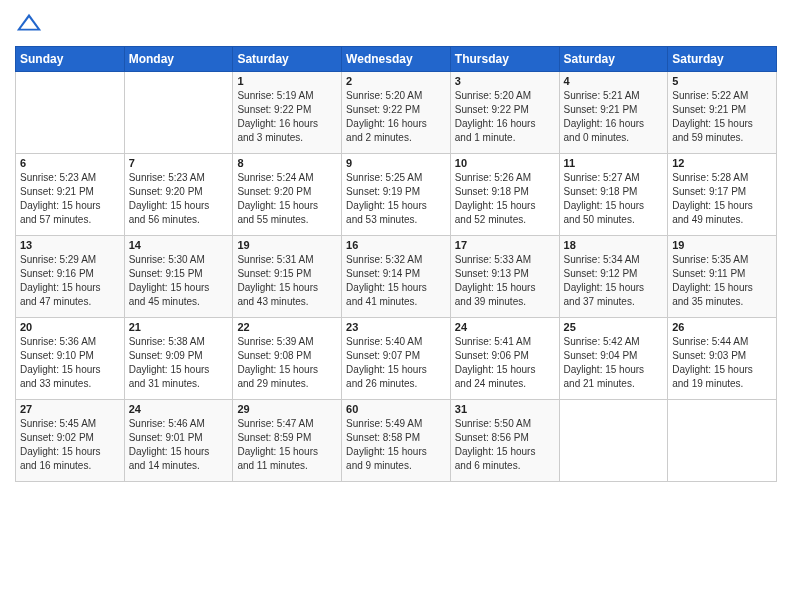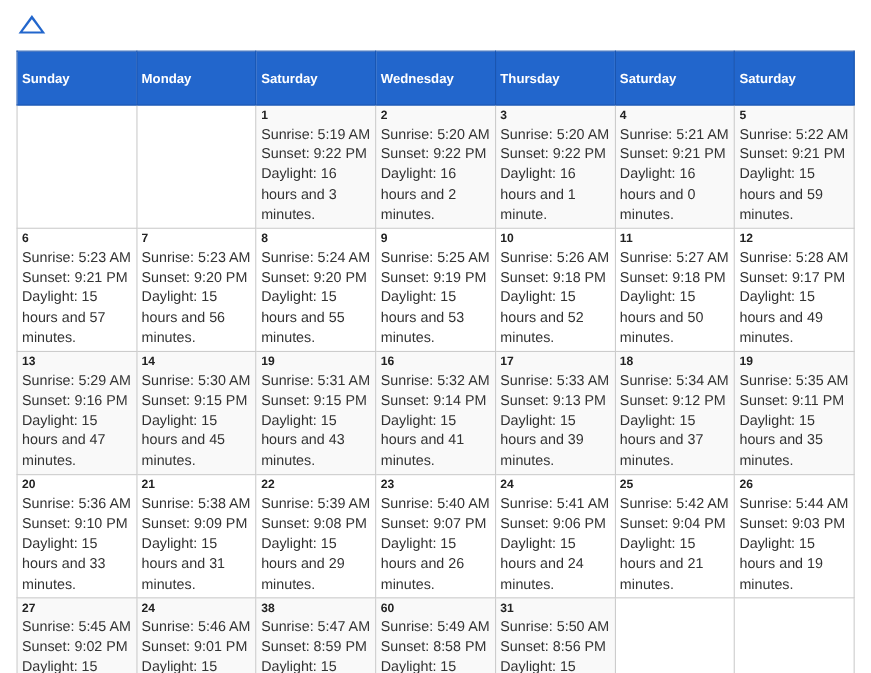--- a/index.html
+++ b/index.html
@@ -62,21 +62,21 @@
     .calendar {
       width: 100%;
       border-collapse: collapse;
       table-layout: fixed;
     }
     .calendar thead tr th {
       background: #2266cc;
       color: #fff;
       font-size: 12px;
       font-weight: bold;
-      padding: 17px 4px;
+      padding: 5px 4px;
       border: 1px solid #1a55b0;
       text-align: left;
     }
     .calendar tbody tr td {
       border: 1px solid #cccccc;
       vertical-align: top;
       padding: 3px 4px;
       font-size: 9.5px;
       color: #333;
       height: 82px;
@@ -86,21 +86,21 @@
       background: #f9f9f9;
     }
     .day-number {
       font-weight: bold;
       font-size: 11px;
       margin-bottom: 2px;
       color: #222;
     }
     .day-info {
       line-height: 1.4;
-      font-size: 13px;
+      font-size: 10px;
       color: #333;
     }
     .empty-cell {
       background: #fff !important;
     }
   </style>
 </head>
 <body>
 
 <div class="page">
@@ -251,21 +251,21 @@
         <tr>
           <td>
             <div class="day-number">27</div>
             <div class="day-info">Sunrise: 5:45 AM<br>Sunset: 9:02 PM<br>Daylight: 15 hours and 16 minutes.</div>
           </td>
           <td>
             <div class="day-number">24</div>
             <div class="day-info">Sunrise: 5:46 AM<br>Sunset: 9:01 PM<br>Daylight: 15 hours and 14 minutes.</div>
           </td>
           <td>
-            <div class="day-number">38</div>
+            <div class="day-number">29</div>
             <div class="day-info">Sunrise: 5:47 AM<br>Sunset: 8:59 PM<br>Daylight: 15 hours and 11 minutes.</div>
           </td>
           <td>
             <div class="day-number">60</div>
             <div class="day-info">Sunrise: 5:49 AM<br>Sunset: 8:58 PM<br>Daylight: 15 hours and 9 minutes.</div>
           </td>
           <td>
             <div class="day-number">31</div>
             <div class="day-info">Sunrise: 5:50 AM<br>Sunset: 8:56 PM<br>Daylight: 15 hours and 6 minutes.</div>
           </td>

